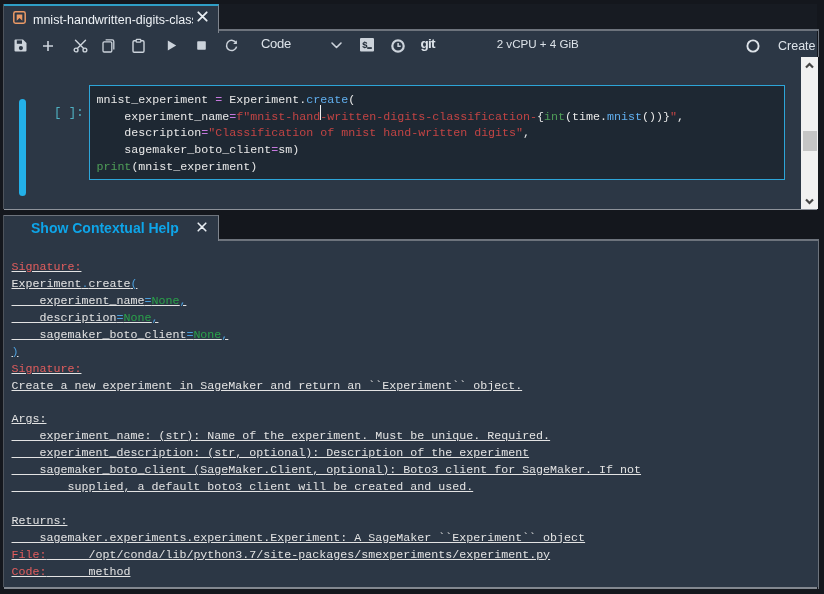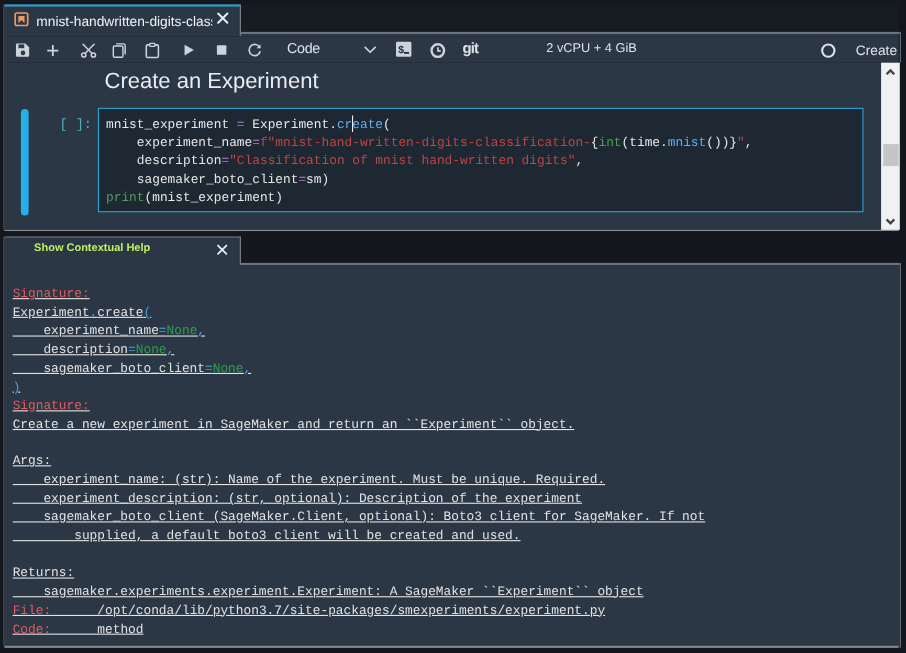--- a/index.html
+++ b/index.html
@@ -20,38 +20,38 @@
   #toolbar { left:4px; top:33px; width:813px; height:24px; background:#2c3745; }
   .tbtxt { position:absolute; font-size:13px; color:#dde3e9; top:38px; }
 
   
   #nbContent { left:4px; top:57px; width:813px; height:151.7px; background:#2c3745; }
   #heading { left:95px; top:62.6px; font-size:20px; font-weight:500; color:#e9edf2; }
   #collapser { left:18.5px; top:99px; width:7px; height:97px; border-radius:3.5px;
                background:#23b0e8; }
   #prompt { left:54px; top:105.3px; font-size:12.3px; line-height:16.9px;
             color:#4fb0c2; }
-  #editor { left:89.4px; top:98px; width:695.8px; height:95.4px; background:#1e2833;
+  #editor { left:89.4px; top:85px; width:695.8px; height:95.4px; background:#1e2833;
             border:1.5px solid #2da5d8; }
   #code { position:absolute; left:6px; top:5.6px; font-size:11.67px;
           line-height:16.9px; color:#e8e8e8; white-space:pre; }
   .op  { color:#c678dd; }
   .prop{ color:#61afef; }
   .str { color:#c24444; }
   .blt { color:#4f9e58; }
   #cursor { left:320px; top:104.5px; width:1.3px; height:15px; background:#f0f0f0; }
 
   
   #scroll { left:801px; top:57px; width:17px; height:152px; background:#f1f1f1; }
   #thumb { left:802.5px; top:131px; width:14px; height:20px; background:#c5c5c5; }
 
   
   #helpTab { left:4px; top:214.5px; width:215px; height:26px; background:#2c3745;
              border-top:1.2px solid #6d737c; border-right:1.4px solid #7e848d; }
-  #helpTabLabel { left:31px; top:220px; font-size:10px; font-weight:bold; color:#bef264; }
+  #helpTabLabel { left:31px; top:220px; font-size:14px; font-weight:bold; color:#0ea5e9; }
   #helpBorder { left:219px; top:239.2px; width:598.5px; height:1.4px; background:#6d737c; }
   #helpContent { left:4px; top:240.6px; width:813.5px; height:346.6px; background:#2c3745; }
   #helpPre { position:absolute; left:11px; top:3px; font-size:11.67px;
              line-height:16.9px; color:#e3e3e3; white-space:pre;text-decoration:underline; }
   .ar { color:#e25d5d; } 
   .ab { color:#4c9fdc; } 
   .ag { color:#2aa24a; } 
   #helpScrollline { left:817.6px; top:239.2px; width:1.4px; height:349.4px; background:#6d737c; }
 
   svg { position:absolute; overflow:visible; }
@@ -128,21 +128,20 @@
     <path d="M7.1,4 V7.3 H9.7" fill="none" stroke="#ccd3db" stroke-width="1.5"></path>
   </svg>
   <div class="tbtxt" style="left:420.5px; top:36px; font-weight:bold; font-size:13.5px; letter-spacing:-0.8px;">git</div>
   <div class="tbtxt" style="left:496.7px; font-size:11.6px; top:37.4px;text-align:center;">2 vCPU + 4 GiB</div>
   <svg class="abs" style="left:746px; top:38.5px;" width="14" height="14" viewBox="0 0 14 14">
     <circle cx="7" cy="7" r="5.6" fill="none" stroke="#dde3e9" stroke-width="1.9"></circle>
   </svg>
   <div class="tbtxt" style="left:778px; font-size:12.5px; top:38.5px;">Create</div>
 
   <div class="abs" id="nbContent"></div>
-  <div class="abs" id="heading">Create an Experiment</div>
   <div class="abs" id="collapser"></div>
   <div class="abs mono" id="prompt">[ ]:</div>
   <div class="abs" id="editor">
     <div class="mono" id="code"><span>mnist_experiment <span class="op">=</span> Experiment.<span class="prop">create</span>(
     experiment_name<span class="op">=</span><span class="str">f"mnist-hand-written-digits-classification-</span>{<span class="blt">int</span>(time.<span class="prop">mnist</span>())}<span class="str">"</span>,
     description<span class="op">=</span><span class="str">"Classification of mnist hand-written digits"</span>,
     sagemaker_boto_client<span class="op">=</span>sm)
 <span class="blt">print</span>(mnist_experiment)</span></div>
   </div>
   <div class="abs" id="cursor"></div>

